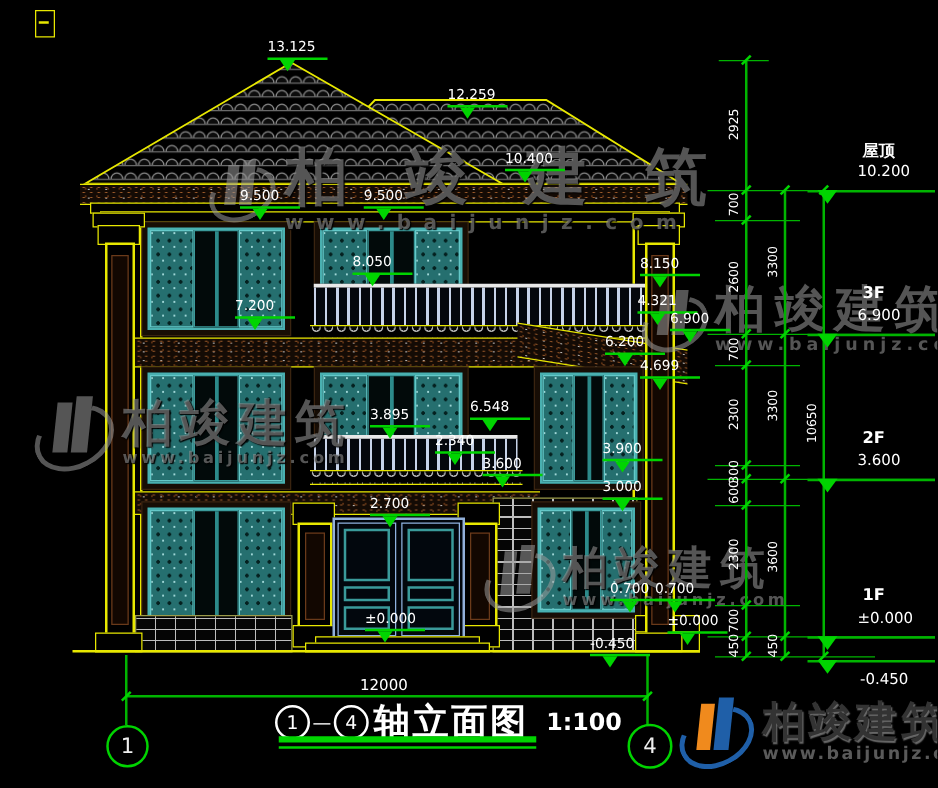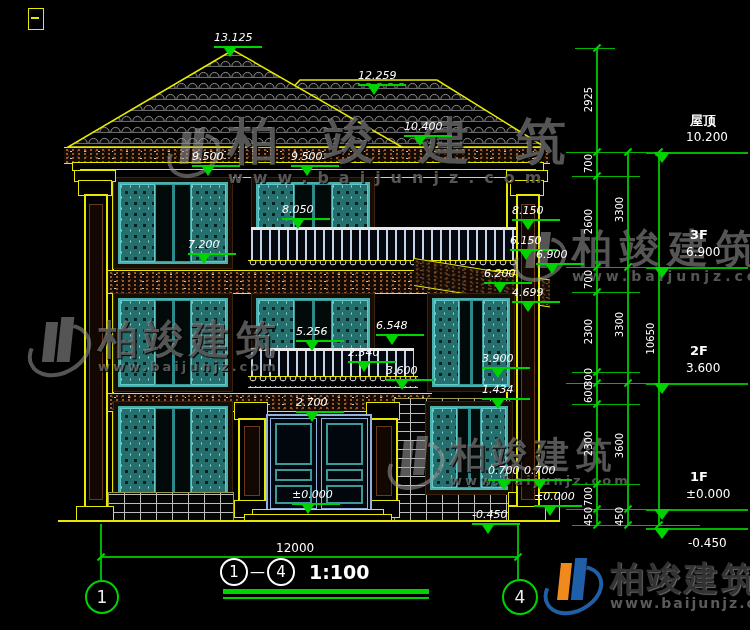--- a/index.html
+++ b/index.html
@@ -38,21 +38,21 @@
   
   .door{border:2px solid #92b0da;background:#02070d;display:flex;}
   .leaf{flex:1;border:1px solid #8fb2e0;margin:2px;display:flex;flex-direction:column;}
   .leaf .p1{flex:5;border:2px solid #3a9a9a;margin:4px;}
   .leaf .p2{flex:1;border:2px solid #3a9a9a;margin:0 4px;}
   .leaf .p3{flex:2;border:2px solid #3a9a9a;margin:4px;}
   
   .colshaft{border:2px solid #e8e800;background:#000;}
   .colpanel{position:absolute;border:1px solid #6a3a1a;background:#120701;}
   
-  .elev{position:absolute;z-index:6;font-style:italic;}
+  .elev{position:absolute;z-index:6;}
   .elev .lb{color:#fff;font-size:11px;line-height:12px;white-space:nowrap;display:block;}
   .elev .ln{height:0;border-top:2px solid #00d400;width:48px;margin-top:2px;}
   .elev .tri{position:absolute;left:10px;top:16px;width:0;height:0;
              border-left:6px solid transparent;border-right:6px solid transparent;border-top:9px solid #00d400;}
   .dimtxt{position:absolute;color:#fff;font-size:10px;white-space:nowrap;z-index:6;}
   .rot{transform:rotate(-90deg);transform-origin:center;}
   .tick{position:absolute;width:10px;height:2px;background:#00d400;transform:rotate(-45deg);z-index:6;}
   .lvl-name{position:absolute;color:#fff;font-size:13px;font-weight:bold;z-index:6;white-space:nowrap;}
   .lvl-val{position:absolute;color:#fff;font-size:12px;z-index:6;white-space:nowrap;}
   .lvl-tri{position:absolute;width:0;height:0;border-left:8px solid transparent;border-right:8px solid transparent;
@@ -244,28 +244,29 @@
       <span class="cn" style="font-size:36px;letter-spacing:6px">柏竣建筑</span>
       <span class="url" style="font-size:13px;letter-spacing:3px">www.baijunjz.com</span>
     </span>
   </div>
 
   <div class="abs gline" style="left:100px;top:524px;width:2px;height:56px"></div>
   <div class="abs gline" style="left:517px;top:524px;width:2px;height:56px"></div>
   <div class="abs gline" style="left:100px;top:556px;width:419px;height:2px"></div>
   <div class="tick" style="left:96px;top:556px"></div>
   <div class="tick" style="left:513px;top:556px"></div>
-  <div class="dimtxt" style="left:276px;top:541px;font-size:12px">12000</div>
+  <div class="dimtxt" style="left:288px;top:541px;font-size:12px">12000</div>
   <div class="bubble" style="left:85px;top:580px;width:30px;height:30px">1</div>
   <div class="bubble" style="left:502px;top:579px;width:32px;height:32px">4</div>
 
   <div id="title">
     <span class="tb">1</span>
     <span class="tdash">—</span>
     <span class="tb">4</span>
+    <span class="tname">轴立面图</span>
     <span class="tscale">1:100</span>
   </div>
   <div class="abs" style="left:223px;top:589px;width:206px;height:5px;background:#00d400;z-index:6"></div>
   <div class="abs" style="left:223px;top:597px;width:206px;height:2px;background:#00d400;z-index:6"></div>
 
   <div class="wm" id="wm-brand" style="left:542px;top:556px;z-index:7">
     <span class="wm-logo" style="width:60px;height:60px">
         <span class="swoosh"></span>
         <span class="b1"></span>
         <span class="b2"></span>
@@ -311,41 +312,41 @@
         <div class="lb">7.200</div>
         <div class="ln"></div>
         <div class="tri"></div>
       </div>
       <div class="elev" style="left: 512px; top: 205px;">
         <div class="lb">8.150</div>
         <div class="ln"></div>
         <div class="tri"></div>
       </div>
       <div class="elev" style="left: 510px; top: 235px;">
-        <div class="lb">6.150</div>
+        <div class="lb">4.321</div>
         <div class="ln"></div>
         <div class="tri"></div>
       </div>
       <div class="elev" style="left: 536px; top: 249px;">
         <div class="lb">6.900</div>
         <div class="ln"></div>
         <div class="tri"></div>
       </div>
       <div class="elev" style="left: 484px; top: 268px;">
         <div class="lb">6.200</div>
         <div class="ln"></div>
         <div class="tri"></div>
       </div>
       <div class="elev" style="left: 512px; top: 287px;">
         <div class="lb">4.699</div>
         <div class="ln"></div>
         <div class="tri"></div>
       </div>
       <div class="elev" style="left: 296px; top: 326px;">
-        <div class="lb">5.256</div>
+        <div class="lb">3.895</div>
         <div class="ln"></div>
         <div class="tri"></div>
       </div>
       <div class="elev" style="left: 376px; top: 320px;">
         <div class="lb">6.548</div>
         <div class="ln"></div>
         <div class="tri"></div>
       </div>
       <div class="elev" style="left: 348px; top: 347px;">
         <div class="lb">2.340</div>
@@ -356,21 +357,21 @@
         <div class="lb">3.600</div>
         <div class="ln"></div>
         <div class="tri"></div>
       </div>
       <div class="elev" style="left: 482px; top: 353px;">
         <div class="lb">3.900</div>
         <div class="ln"></div>
         <div class="tri"></div>
       </div>
       <div class="elev" style="left: 482px; top: 384px;">
-        <div class="lb">1.434</div>
+        <div class="lb">3.000</div>
         <div class="ln"></div>
         <div class="tri"></div>
       </div>
       <div class="elev" style="left: 296px; top: 397px;">
         <div class="lb">2.700</div>
         <div class="ln"></div>
         <div class="tri"></div>
       </div>
       <div class="elev" style="left: 488px; top: 465px;">
         <div class="lb">0.700</div>

